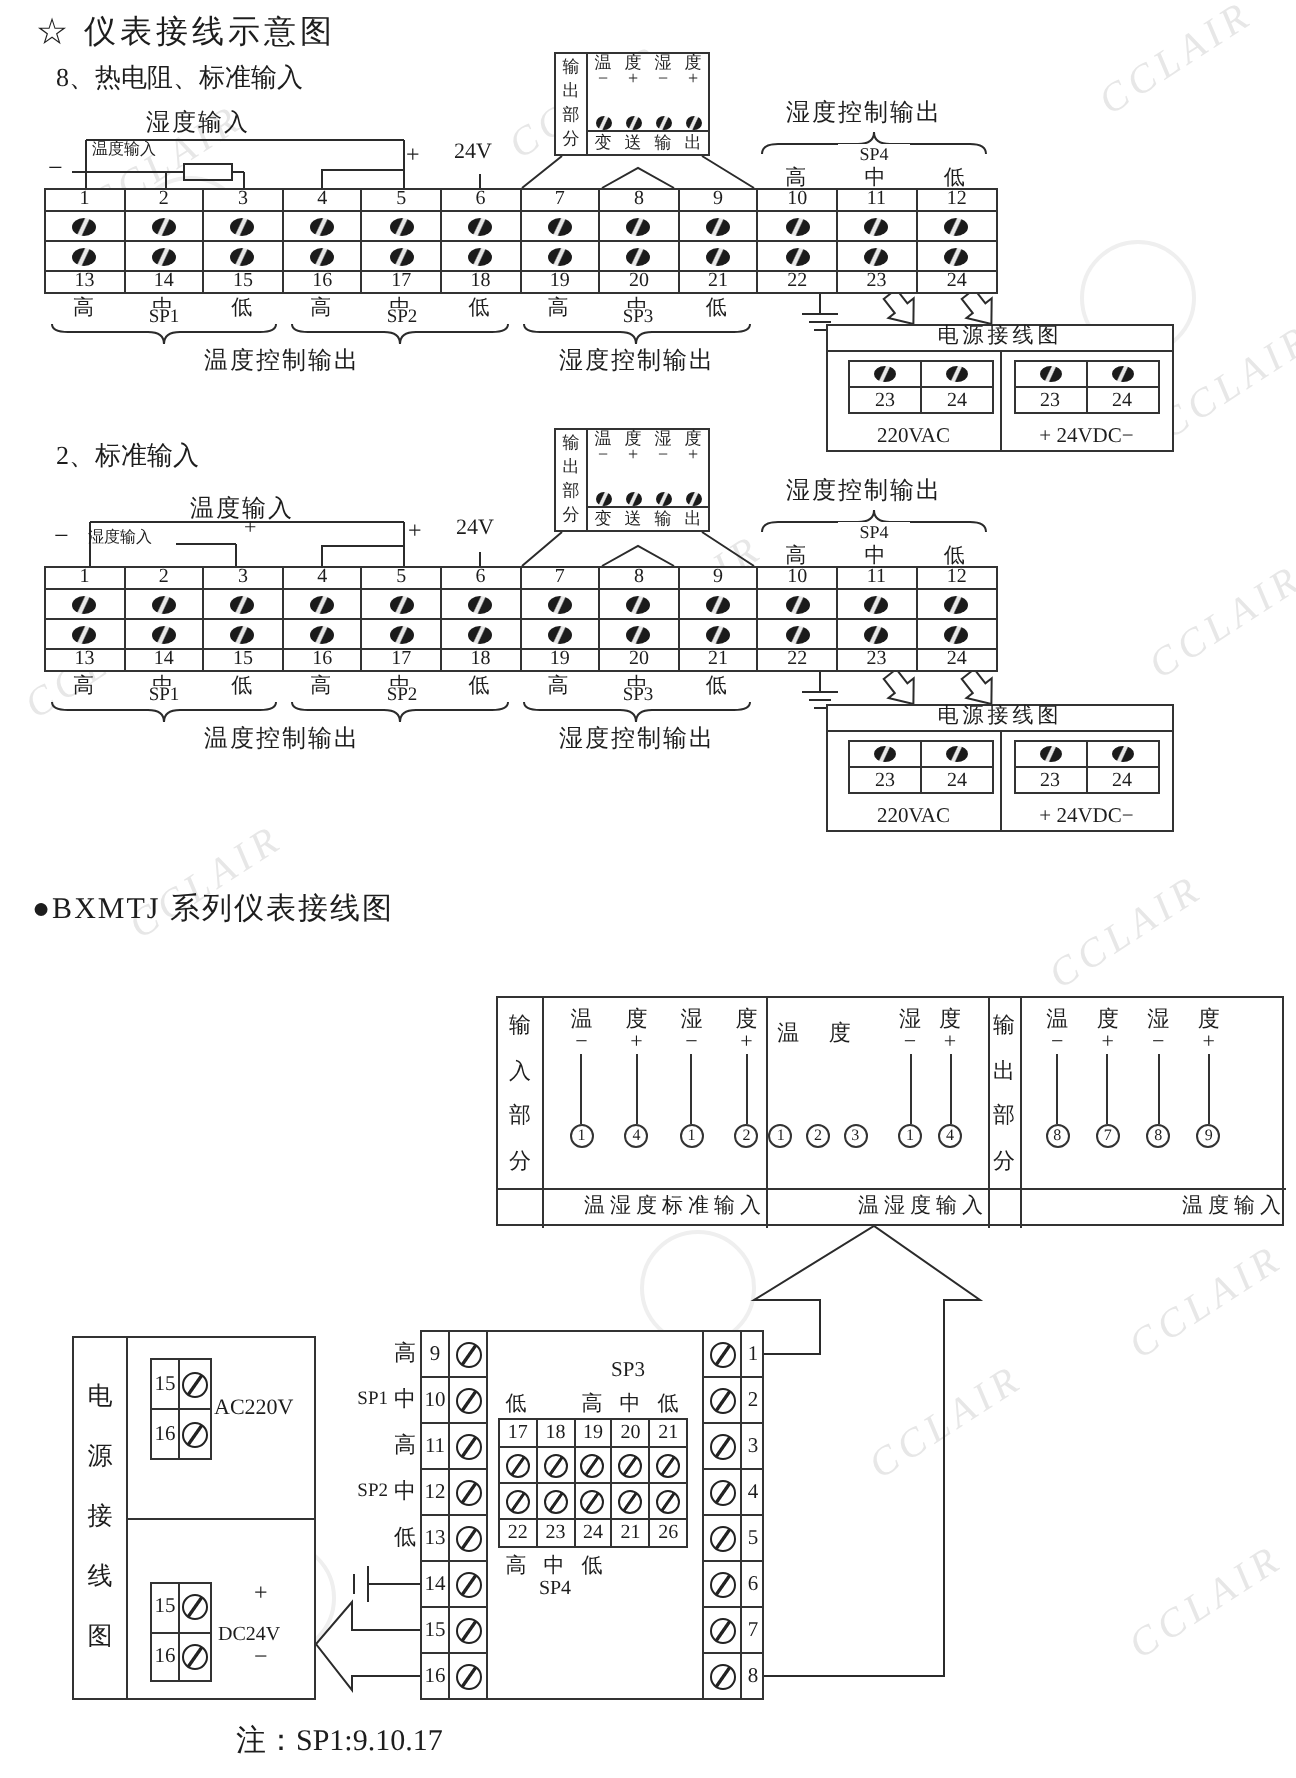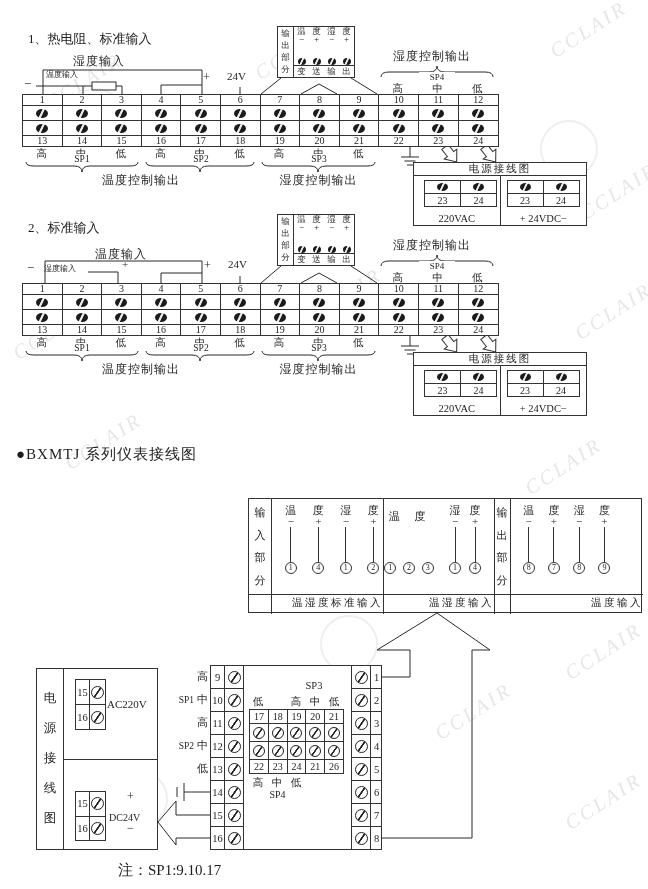--- a/index.html
+++ b/index.html
@@ -192,21 +192,22 @@
             <polygon points="110,713 104,716 110,719"></polygon>
           <polygon points="110,800 104,803 110,806"></polygon>
             <polygon points="110,825 104,828 110,831"></polygon>
         </g>
       </g>
 
       <path d="M302,44 V57 M318,44 V57 M334,44 V57 M350,44 V57 M302,232 V245 M318,232 V245 M334,232 V245 M350,232 V245"></path>
     </g>
   </svg>
 
-  <div class="txt" style="left:28px;top:30px;font-size:13px">1、热电阻、标准输入</div>
+  <div class="txt" style="left:18px;top:6px;font-size:16px;letter-spacing:2px">☆ 仪表接线示意图</div>
+  <div class="txt" style="left:28px;top:30px;font-size:13px">8、热电阻、标准输入</div>
   <div class="txt" style="left:28px;top:219px;font-size:13px">2、标准输入</div>
   <div class="txt" style="left:16px;top:445px;font-size:15px;letter-spacing:1px">●BXMTJ 系列仪表接线图</div>
   <div class="txt" style="left:118px;top:861px;font-size:15px">注：SP1:9.10.17</div>
 
   <div class="txt" style="left:24px;top:76px;font-size:13px">−</div>
   <div class="txt" style="left:46px;top:69px;font-size:8px">温度输入</div>
   <div class="txt" style="left:73px;top:53px;font-size:12px;letter-spacing:1px">湿度输入</div>
   <div class="txt" style="left:203px;top:70px;font-size:12px">+</div>
   <div class="txt" style="left:227px;top:70px;font-size:11px">24V</div>
 

